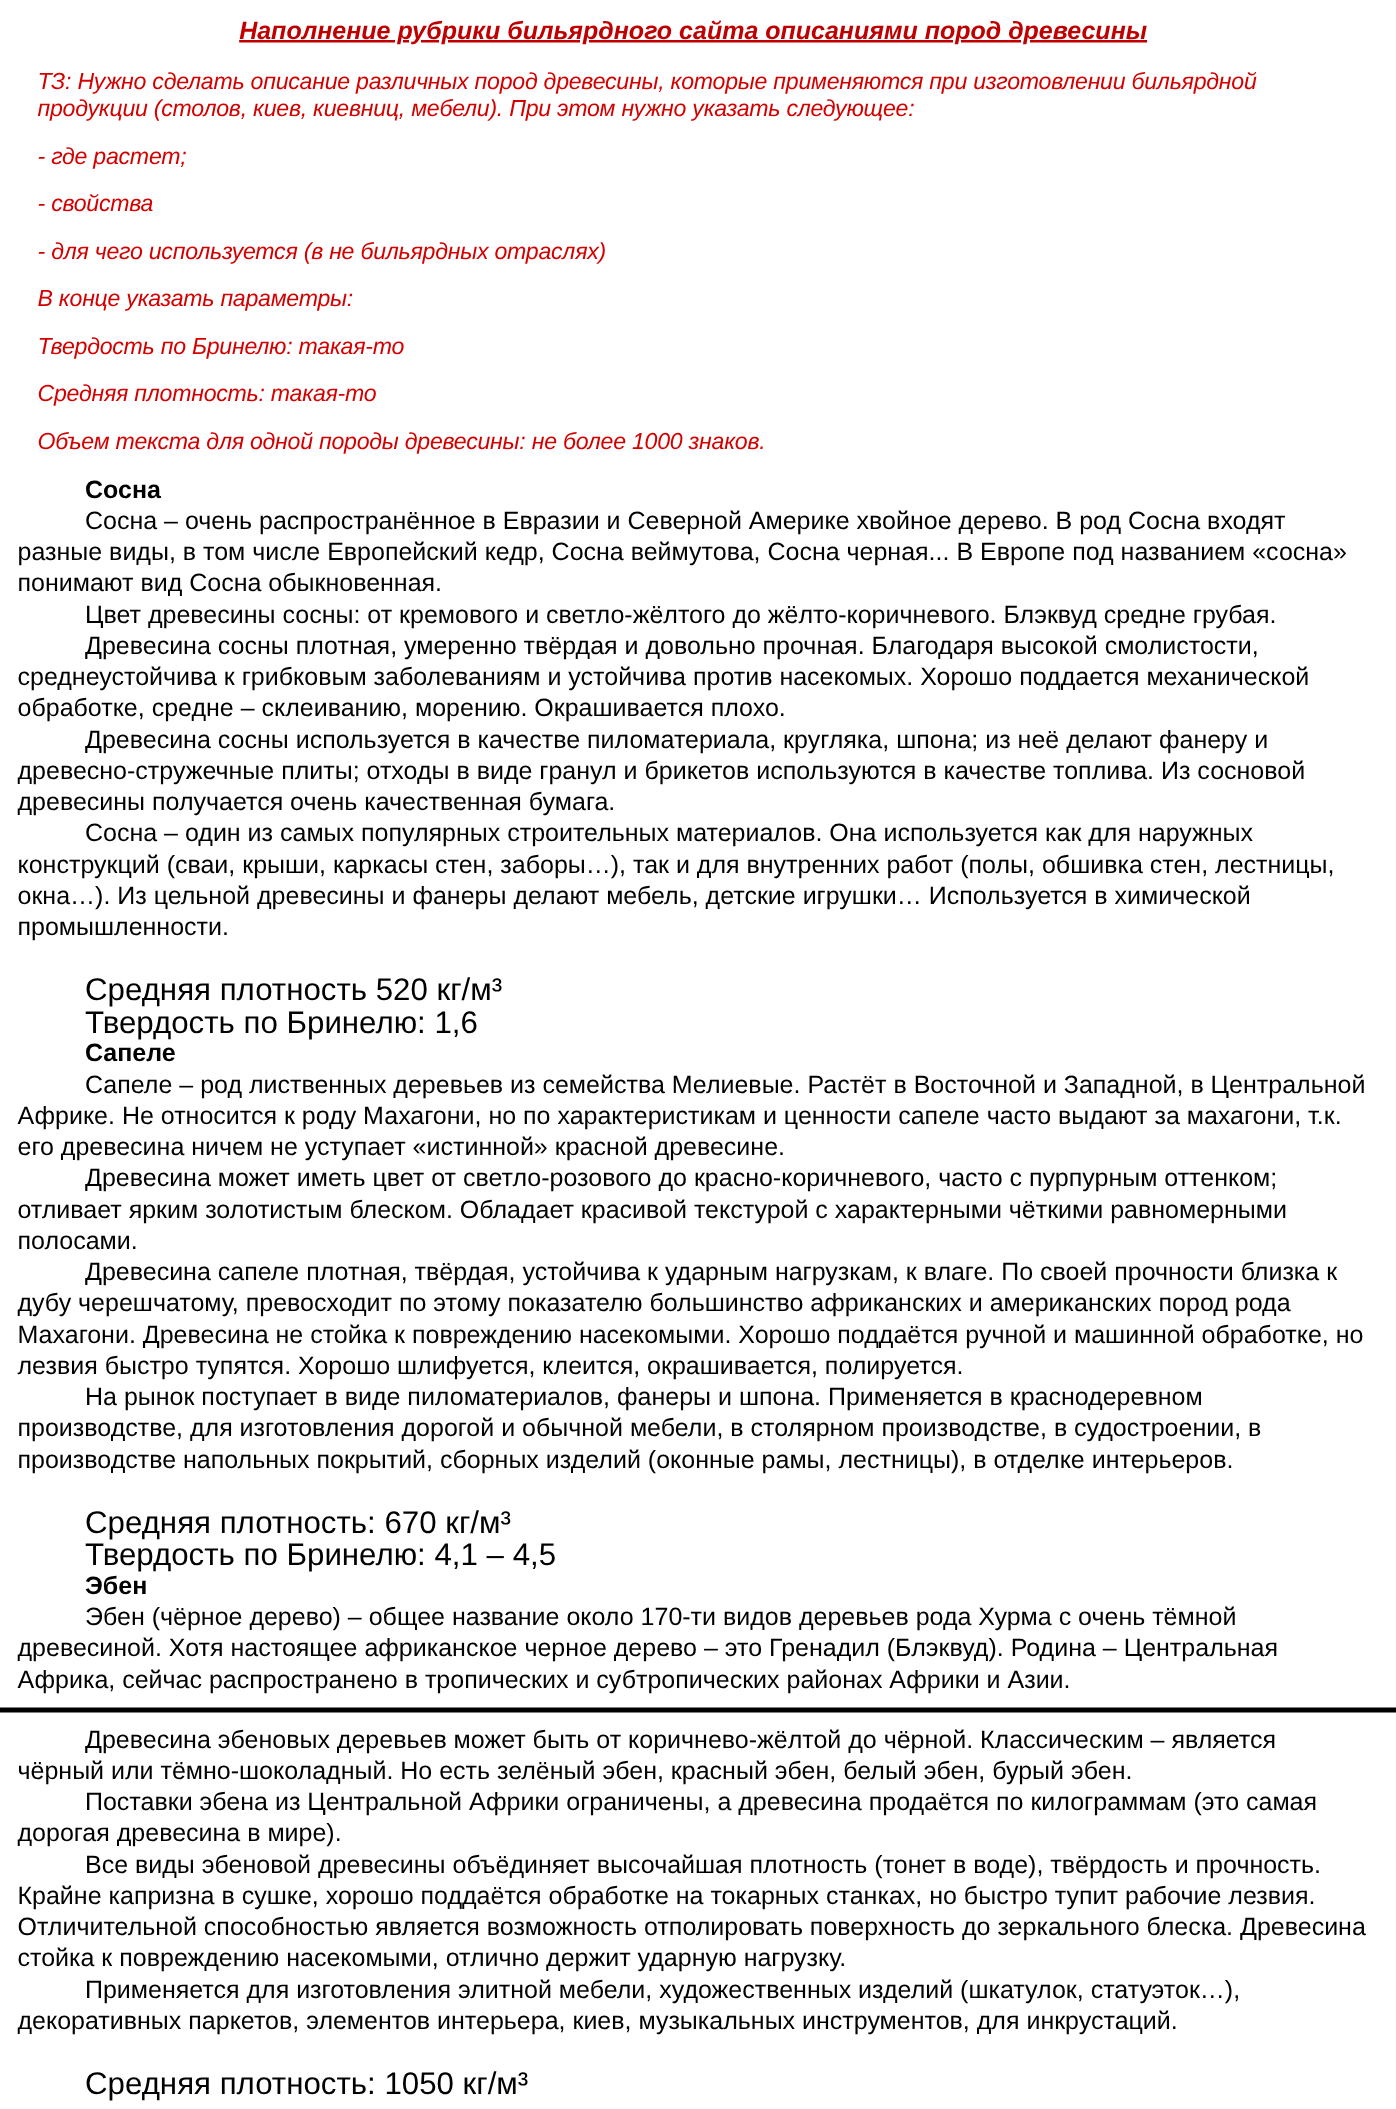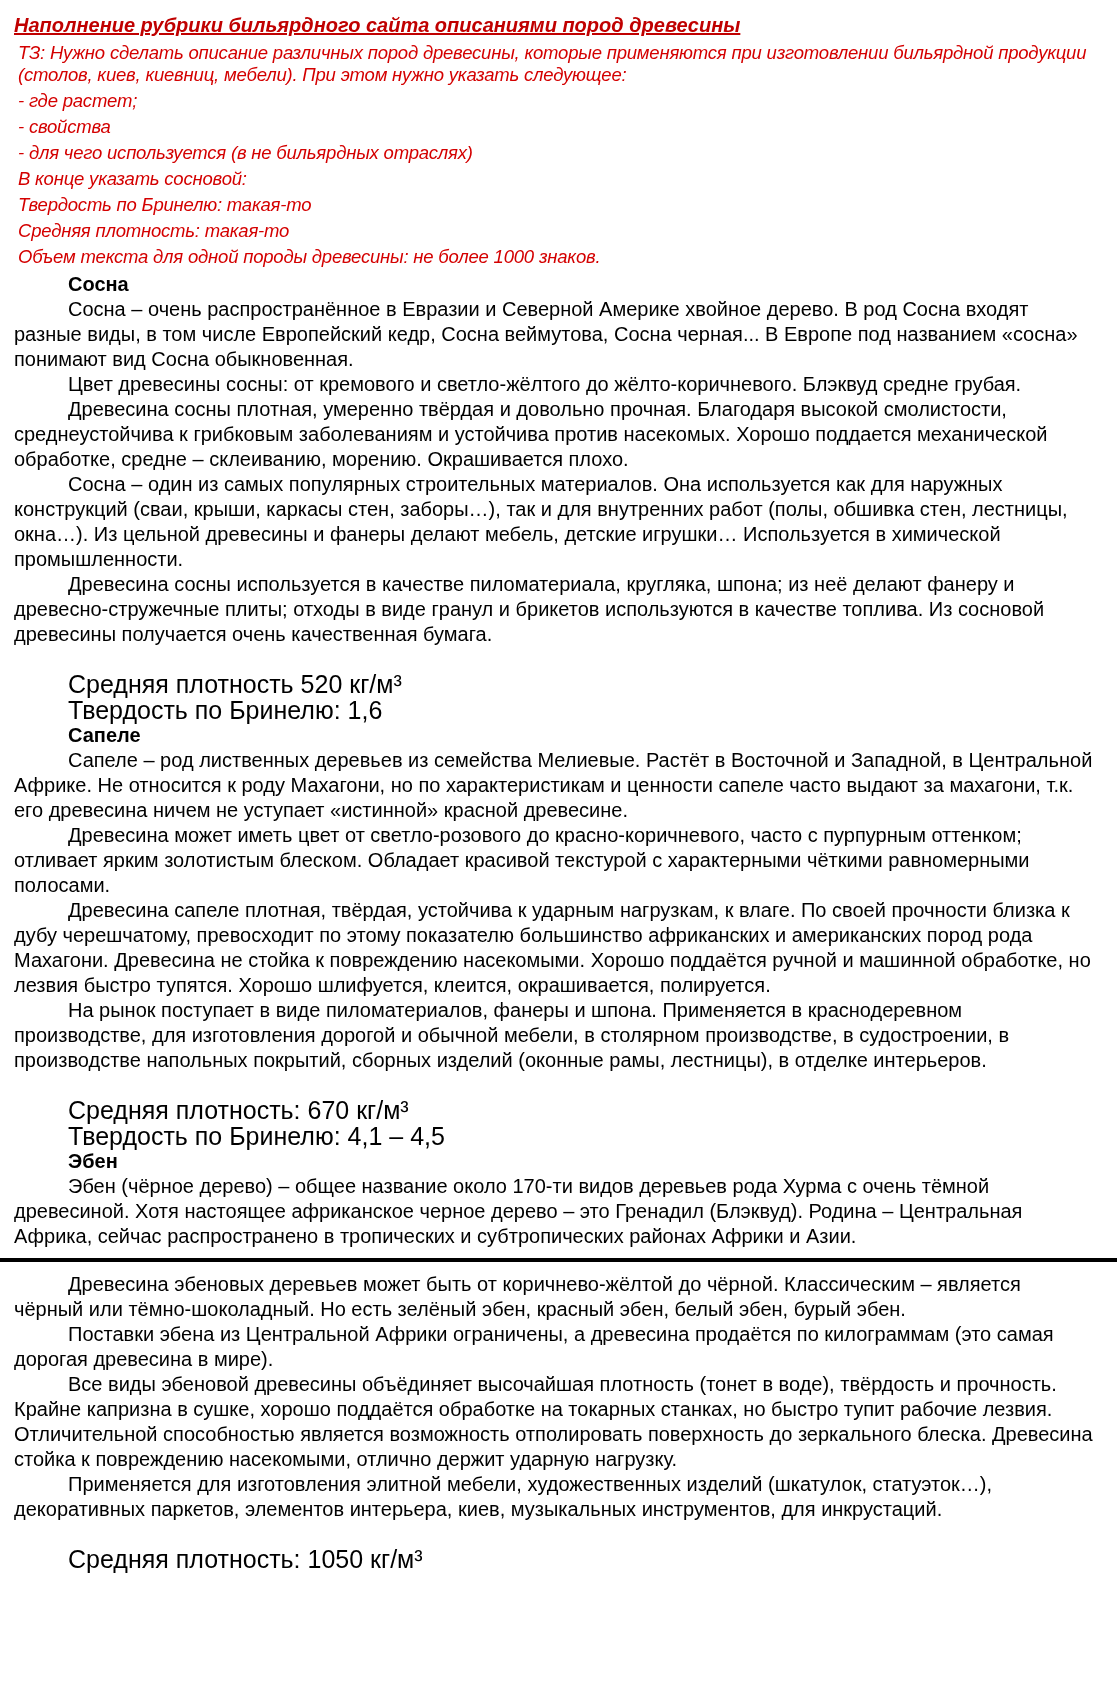--- a/index.html
+++ b/index.html
@@ -13,23 +13,24 @@
     color: #000000;
     overflow: hidden;
   }
   .doc-title {
     font-size: 20px;
     line-height: 25px;
     font-weight: bold;
     font-style: italic;
     text-decoration: underline;
     margin: 0 0 3px 0;
+    text-align: center;
   }
   .brief p {
-    margin: 4px;
+    margin: 16px;
     font-style: italic;
     font-size: 18.5px;
     line-height: 22px;
     letter-spacing: -0.2px;
     font-weight: 500;
   }
   .section { }
   .section h2 {
     font-size: 20px;
     line-height: 25px;
@@ -59,33 +60,33 @@
 </head>
 <body>
 
 <div class="page">
   <h1 class="doc-title" style="color: rgb(192, 0, 0);">Наполнение рубрики бильярдного сайта описаниями пород древесины</h1>
   <div class="brief" id="brief" style="color: rgb(212, 0, 0);">
       <p>ТЗ: Нужно сделать описание различных пород древесины, которые применяются при изготовлении бильярдной продукции (столов, киев, киевниц, мебели). При этом нужно указать следующее:</p>
       <p>- где растет;</p>
       <p>- свойства</p>
       <p>- для чего используется (в не бильярдных отраслях)</p>
-      <p>В конце указать сосновой:</p>
+      <p>В конце указать параметры:</p>
       <p>Твердость по Бринелю: такая-то</p>
       <p>Средняя плотность: такая-то</p>
       <p>Объем текста для одной породы древесины: не более 1000 знаков.</p>
     </div>
   <div id="sections">
       <div class="section">
         <h2>Сосна</h2>
         <p class="body-para">Сосна – очень распространённое в Евразии и Северной Америке хвойное дерево. В род Сосна входят разные виды, в том числе Европейский кедр, Сосна веймутова, Сосна черная... В Европе под названием «сосна» понимают вид Сосна обыкновенная.</p>
         <p class="body-para">Цвет древесины сосны: от кремового и светло-жёлтого до жёлто-коричневого. Блэквуд средне грубая.</p>
         <p class="body-para">Древесина сосны плотная, умеренно твёрдая и довольно прочная. Благодаря высокой смолистости, среднеустойчива к грибковым заболеваниям и устойчива против насекомых. Хорошо поддается механической обработке, средне – склеиванию, морению. Окрашивается плохо.</p>
+        <p class="body-para">Древесина сосны используется в качестве пиломатериала, кругляка, шпона; из неё делают фанеру и древесно-стружечные плиты; отходы в виде гранул и брикетов используются в качестве топлива. Из сосновой древесины получается очень качественная бумага.</p>
         <p class="body-para">Сосна – один из самых популярных строительных материалов. Она используется как для наружных конструкций (сваи, крыши, каркасы стен, заборы…), так и для внутренних работ (полы, обшивка стен, лестницы, окна…). Из цельной древесины и фанеры делают мебель, детские игрушки… Используется в химической промышленности.</p>
-        <p class="body-para">Древесина сосны используется в качестве пиломатериала, кругляка, шпона; из неё делают фанеру и древесно-стружечные плиты; отходы в виде гранул и брикетов используются в качестве топлива. Из сосновой древесины получается очень качественная бумага.</p>
         <div class="params">
           <p>Средняя плотность 520 кг/м³</p>
           <p>Твердость по Бринелю: 1,6</p>
         </div>
       </div>
       <div class="section">
         <h2>Сапеле</h2>
         <p class="body-para">Сапеле – род лиственных деревьев из семейства Мелиевые. Растёт в Восточной и Западной, в Центральной Африке. Не относится к роду Махагони, но по характеристикам и ценности сапеле часто выдают за махагони, т.к. его древесина ничем не уступает «истинной» красной древесине.</p>
         <p class="body-para">Древесина может иметь цвет от светло-розового до красно-коричневого, часто с пурпурным оттенком; отливает ярким золотистым блеском. Обладает красивой текстурой с характерными чёткими равномерными полосами.</p>
         <p class="body-para">Древесина сапеле плотная, твёрдая, устойчива к ударным нагрузкам, к влаге. По своей прочности близка к дубу черешчатому, превосходит по этому показателю большинство африканских и американских пород рода Махагони. Древесина не стойка к повреждению насекомыми. Хорошо поддаётся ручной и машинной обработке, но лезвия быстро тупятся. Хорошо шлифуется, клеится, окрашивается, полируется.</p>

